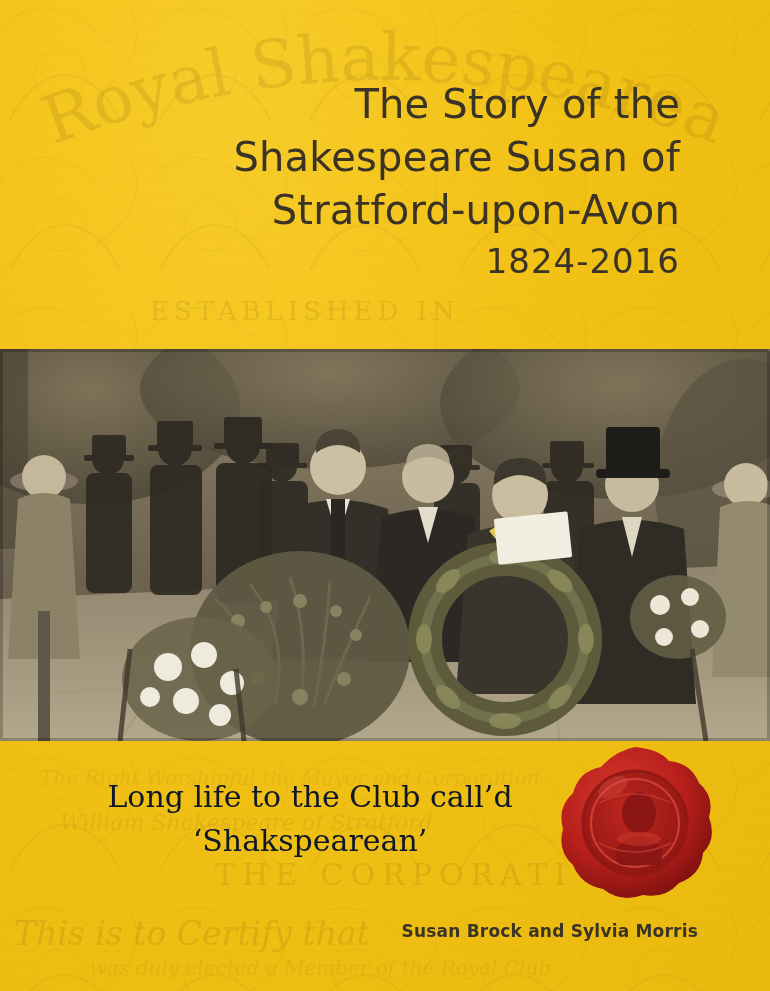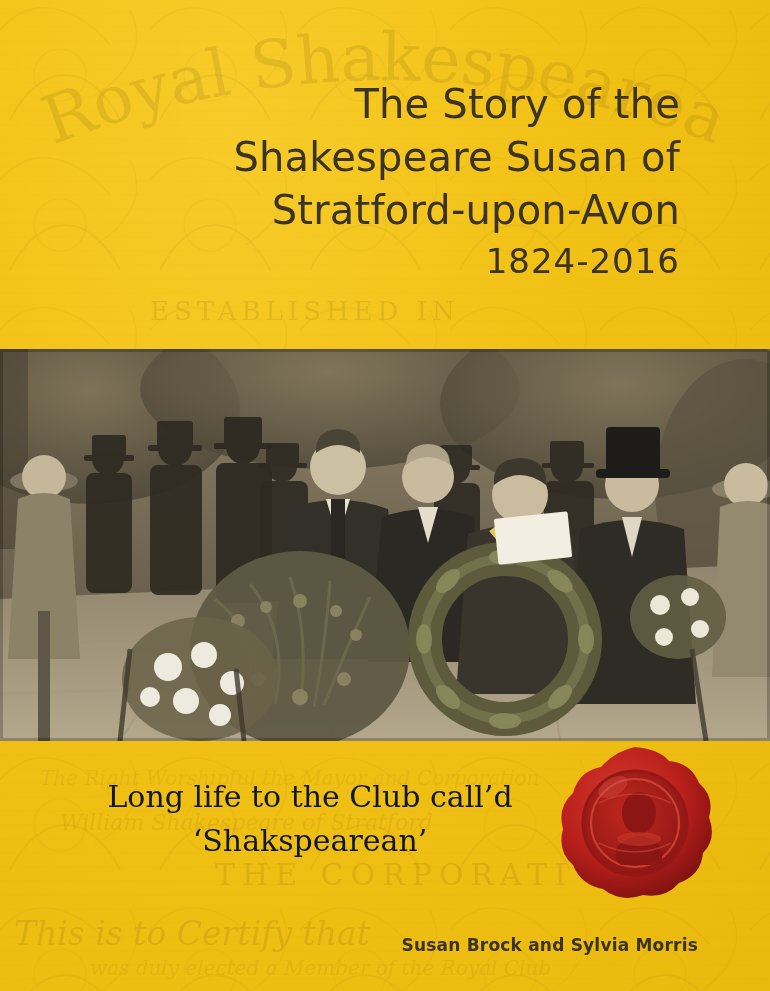--- a/index.html
+++ b/index.html
@@ -90,21 +90,21 @@
     font-family: "DejaVu Serif", serif;
     font-size: 30px;
     line-height: 1.45;
     color: #0f172a;
   }
   .caption .line2 { display: block; }
 
   .authors {
     position: absolute;
     right: 72px;
-    bottom: 36px;
+    bottom: 50px;
     font-family: "DejaVu Sans", sans-serif;
     font-size: 17px;
     font-weight: bold;
     color: #3a3326;
     letter-spacing: 0.2px;
   }
 
   
   .wax-seal {
     position: absolute;

